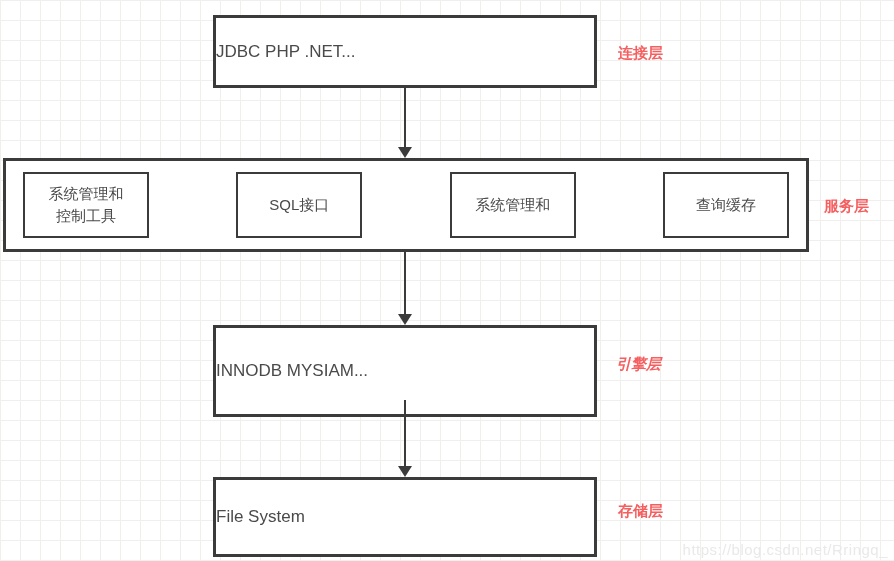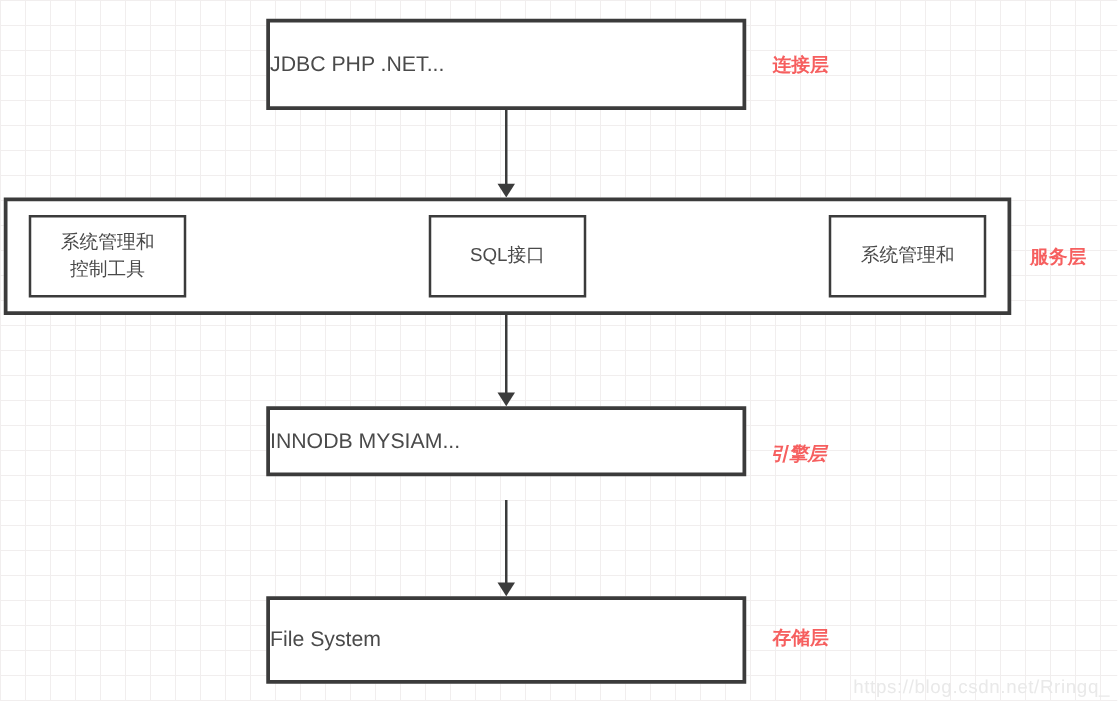--- a/index.html
+++ b/index.html
@@ -32,22 +32,22 @@
     text-align: center;
   }
   .node.small {
     border-width: 2px;
     font-size: 15px;
     white-space: pre-line;
     line-height: 1.5;
     position: relative;
   }
   .top-box    { left: 213px; top: 15px;  width: 384px; height: 73px; }
-  .engine-box { left: 213px; top: 325px; width: 384px; height: 56px; }
-  .file-box   { left: 213px; top: 477px; width: 384px; height: 70px; }
+  .engine-box { left: 213px; top: 325px; width: 384px; height: 92px; }
+  .file-box   { left: 213px; top: 477px; width: 384px; height: 80px; }
   .service-box {
     left: 3px; top: 158px; width: 806px; height: 94px;
     justify-content: space-between;
     padding: 0 17px;
   }
   .service-box .node.small {
     width: 126px; height: 66px;
     flex: 0 0 auto;
     display: flex;
     align-items: center;
@@ -103,20 +103,21 @@
   </div>
   <div class="layer-tag tag-connection">连接层</div>
 
   <div class="arrow arrow-1"></div>
 
   <div class="node service-box">
     <div class="node small">系统管理和
 控制工具</div>
     <div class="node small">SQL接口</div>
     <div class="node small">系统管理和</div>
+    <div class="node small">查询缓存</div>
   </div>
   <div class="layer-tag tag-service">服务层</div>
 
   <div class="arrow arrow-2"></div>
 
   <div class="node engine-box">
     <span>INNODB MYSIAM...</span>
   </div>
   <div class="layer-tag tag-engine">引擎层</div>
 

